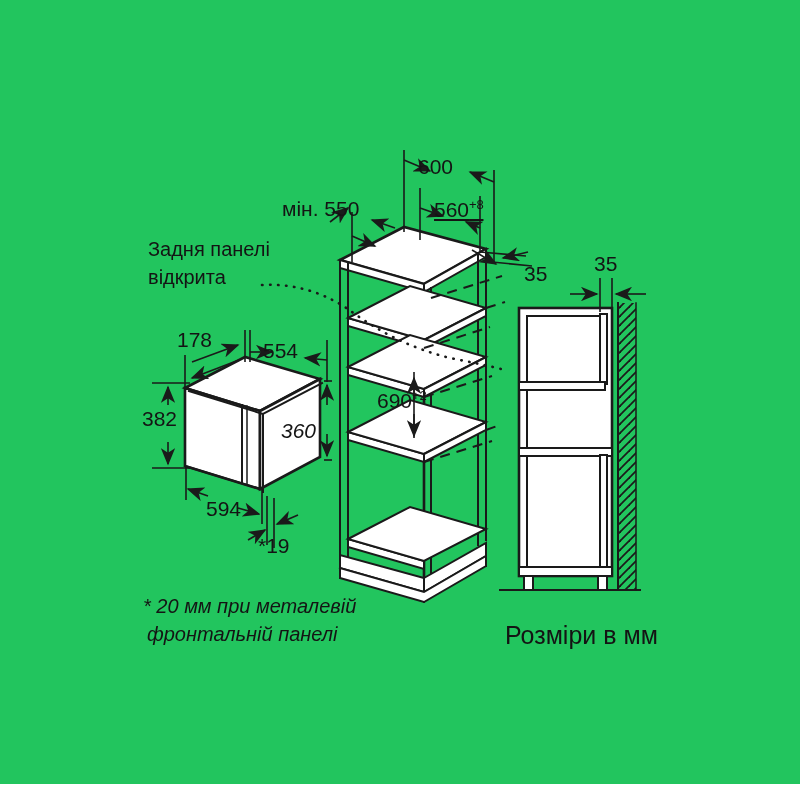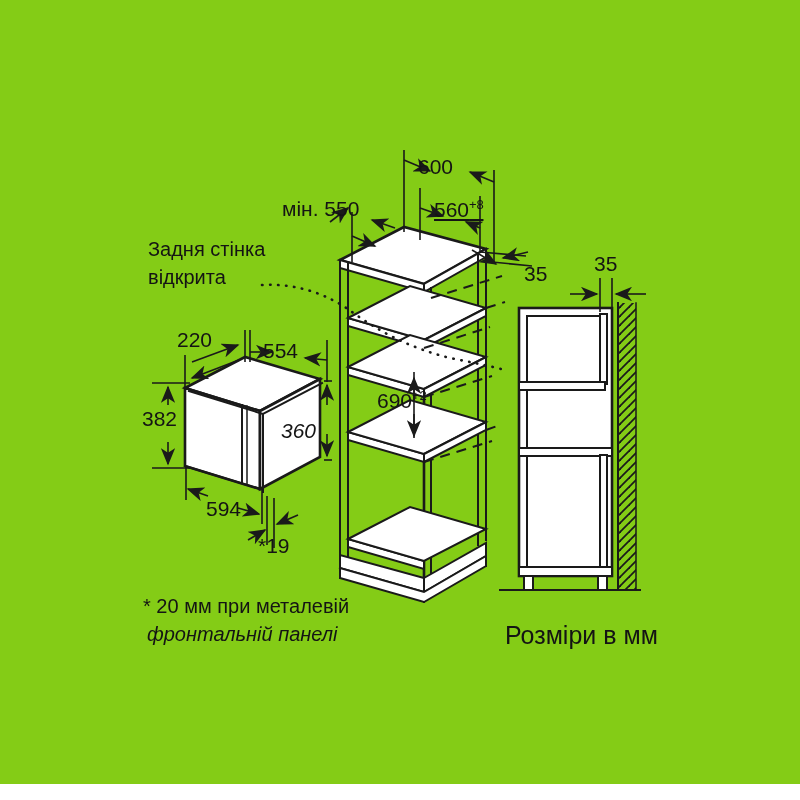--- a/index.html
+++ b/index.html
@@ -10,21 +10,21 @@
   body {
     width: 800px;
     height: 800px;
     font-family: "Liberation Sans", sans-serif;
     overflow: hidden;
   }
   #stage {
     position: relative;
     width: 800px;
     height: 784px;
-    background: #84cc16;
+    background: #22c55e;
   }
   svg.drawing {
     position: absolute;
     top: 0;
     left: 0;
     width: 800px;
     height: 800px;
   }
   .ln {
     stroke: #1a1a1a;
@@ -267,33 +267,33 @@
   </div>
 
   <div class="txt dimtxt" style="left:524px; top:262px;">35</div>
 
   <div class="txt dimtxt" style="left:594px; top:252px;">35</div>
 
   <div class="txt dimtxt" style="left:377px; top:388px;">
     <span>690</span><span class="sup">+2</span>
   </div>
 
-  <div class="txt dimtxt" style="left:177px; top:328px;">220</div>
+  <div class="txt dimtxt" style="left:177px; top:328px;">178</div>
 
   <div class="txt dimtxt" style="left:263px; top:339px;">554</div>
 
   <div class="txt dimtxt" style="left:142px; top:407px;">382</div>
 
   <div class="txt dimtxt" style="left:281px; top:419px;font-style:italic;">360</div>
 
   <div class="txt dimtxt" style="left:206px; top:497px;">594</div>
 
   <div class="txt dimtxt" style="left:258px; top:534px;">*19</div>
 
-  <div class="txt notetxt" style="left:148px; top:238px;">Задня стінка</div>
+  <div class="txt notetxt" style="left:148px; top:238px;">Задня панелі</div>
   <div class="txt notetxt" style="left:148px; top:266px;">відкрита</div>
 
-  <div class="txt notetxt" style="left:143px; top:595px;">* 20 мм при металевій</div>
+  <div class="txt notetxt" style="left:143px; top:595px;font-style:italic;">* 20 мм при металевій</div>
   <div class="txt notetxt" style="left:147px; top:623px;font-style:italic;">фронтальній панелі</div>
 
   <div class="txt captiontxt" style="left:505px; top:621px;">Розміри в мм</div>
 
 </div>
 
 </body></html>

